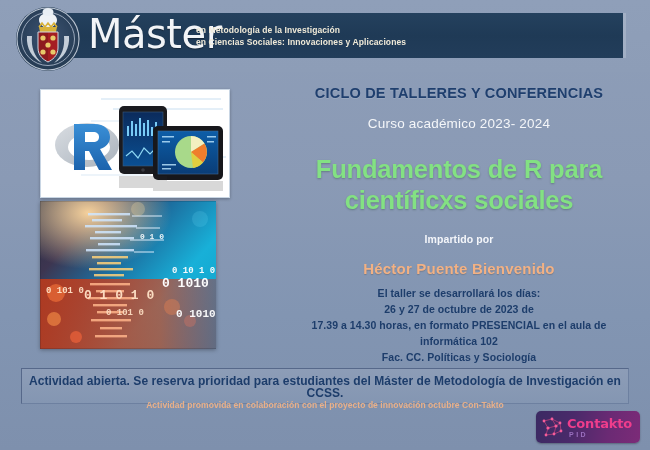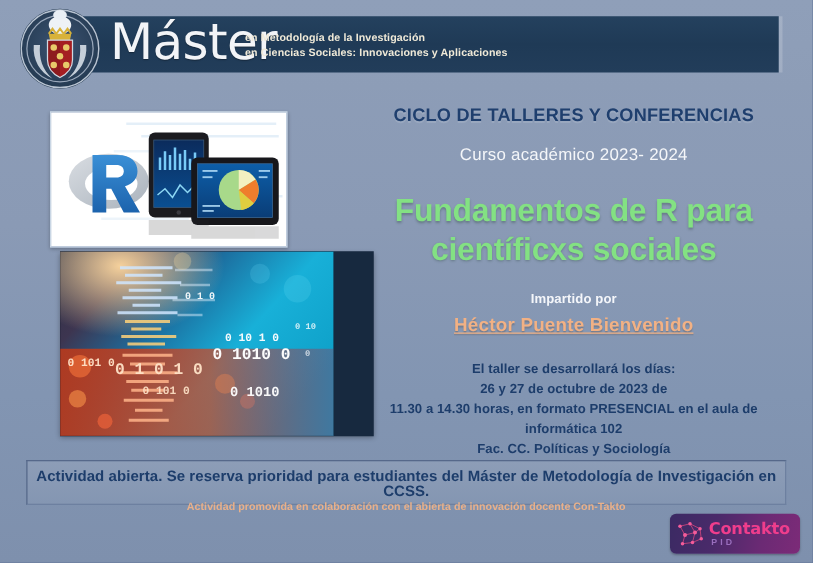--- a/index.html
+++ b/index.html
@@ -74,22 +74,22 @@
     position: absolute;
     left: 40px; top: 89px;
     width: 188px; height: 107px;
     background: linear-gradient(135deg,#ffffff 0%,#f4f9fd 45%,#e9f2fb 100%);
     border: 1px solid #c9d6e4;
     box-shadow: 0 1px 3px rgba(0,0,0,.28);
     overflow: hidden;
   }
   #img-code {
     position: absolute;
-    left: 48px; top: 201px;
-    width: 251px; height: 148px;
+    left: 40px; top: 201px;
+    width: 176px; height: 148px;
     box-shadow: 0 1px 4px rgba(0,0,0,.32);
     overflow: hidden;
     background: #17293f;
   }
 
   
   #right-col {
     position: absolute;
     left: 278px; top: 84px;
     width: 362px;
@@ -122,31 +122,30 @@
   }
   #impartido {
     margin-top: 16px;
     font-size: 10.5px;
     font-weight: bold;
     color: #f4f6fa;
     line-height: 15px;
     letter-spacing: .1px;
   }
   #speaker {
-    margin-top: 4px;
+    margin-top: 12px;
     font-size: 15px;
     font-weight: bold;
     color: #f2b184;
     line-height: 19px;
     letter-spacing: .2px;
     text-shadow: 0 1px 1px rgba(60,30,10,.22);
-    text-decoration: underline;
   }
   #details {
-    margin-top: 17px;
+    margin-top: 7px;
   }
   .detail-line {
     font-size: 10.5px;
     font-weight: bold;
     color: #1d3d6b;
     line-height: 16px;
     letter-spacing: .05px;
   }
 
   
@@ -437,29 +436,29 @@
       <div>Fundamentos de R para</div>
       <div>científicxs sociales</div>
     </div>
 
     <div id="impartido">Impartido por</div>
     <div id="speaker">Héctor Puente Bienvenido</div>
 
     <div id="details">
       <div class="detail-line">El taller se desarrollará los días:</div>
       <div class="detail-line">26 y 27 de octubre de 2023 de</div>
-      <div class="detail-line">11.30 a 14.30 horas, en formato PRESENCIAL en el aula de</div>
+      <div class="detail-line">17.39 a 14.30 horas, en formato PRESENCIAL en el aula de</div>
       <div class="detail-line">informática 102</div>
       <div class="detail-line">Fac. CC. Políticas y Sociología</div>
     </div>
   </div>
 
   <div id="banner">
     <div id="banner-line1">Actividad abierta. Se reserva prioridad para estudiantes del Máster de Metodología de Investigación en CCSS.</div>
-    <div id="banner-line2">Actividad promovida en colaboración con el abierta de innovación docente Con-Takto</div>
+    <div id="banner-line2">Actividad promovida en colaboración con el proyecto de innovación octubre Con-Takto</div>
   </div>
 
   <div id="contakto">
     <div id="contakto-net">
       <svg width="26" height="24" viewBox="0 0 26 24">
         <g stroke="#e0487f" stroke-width=".7" opacity=".9">
           <line x1="4" y1="6" x2="12" y2="4"></line>
           <line x1="12" y1="4" x2="20" y2="8"></line>
           <line x1="4" y1="6" x2="8" y2="13"></line>
           <line x1="8" y1="13" x2="16" y2="11"></line>

